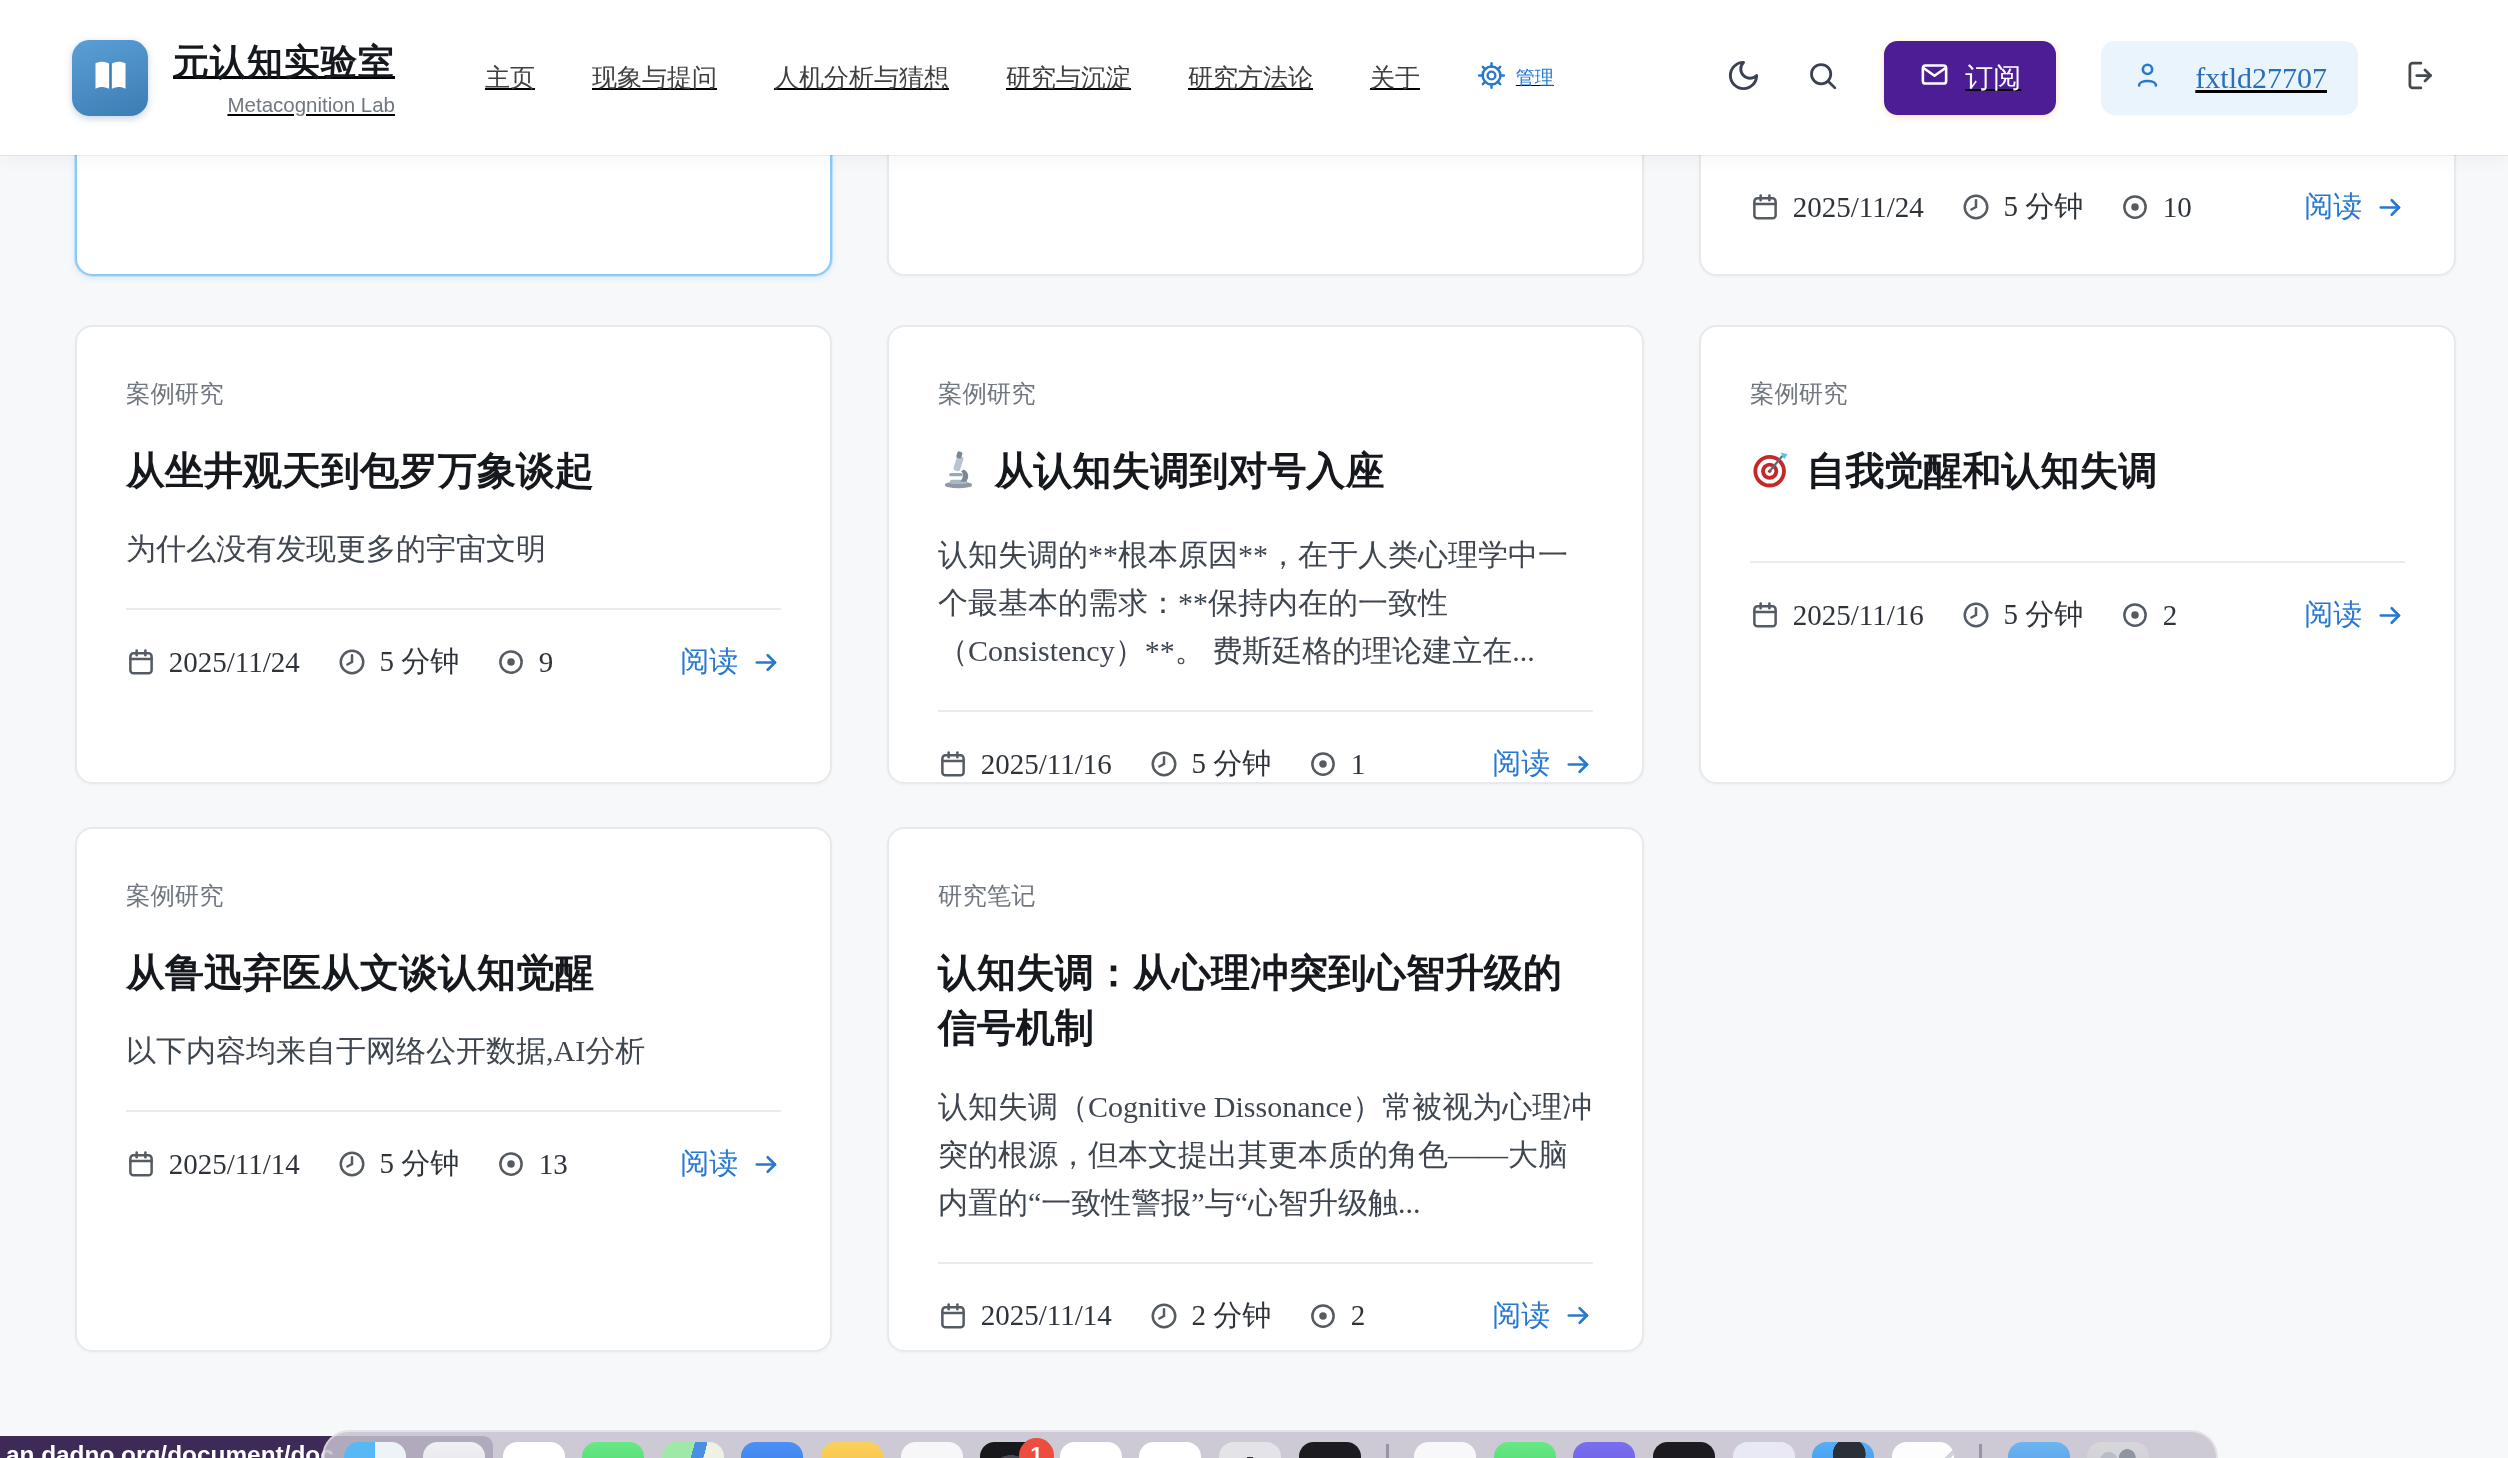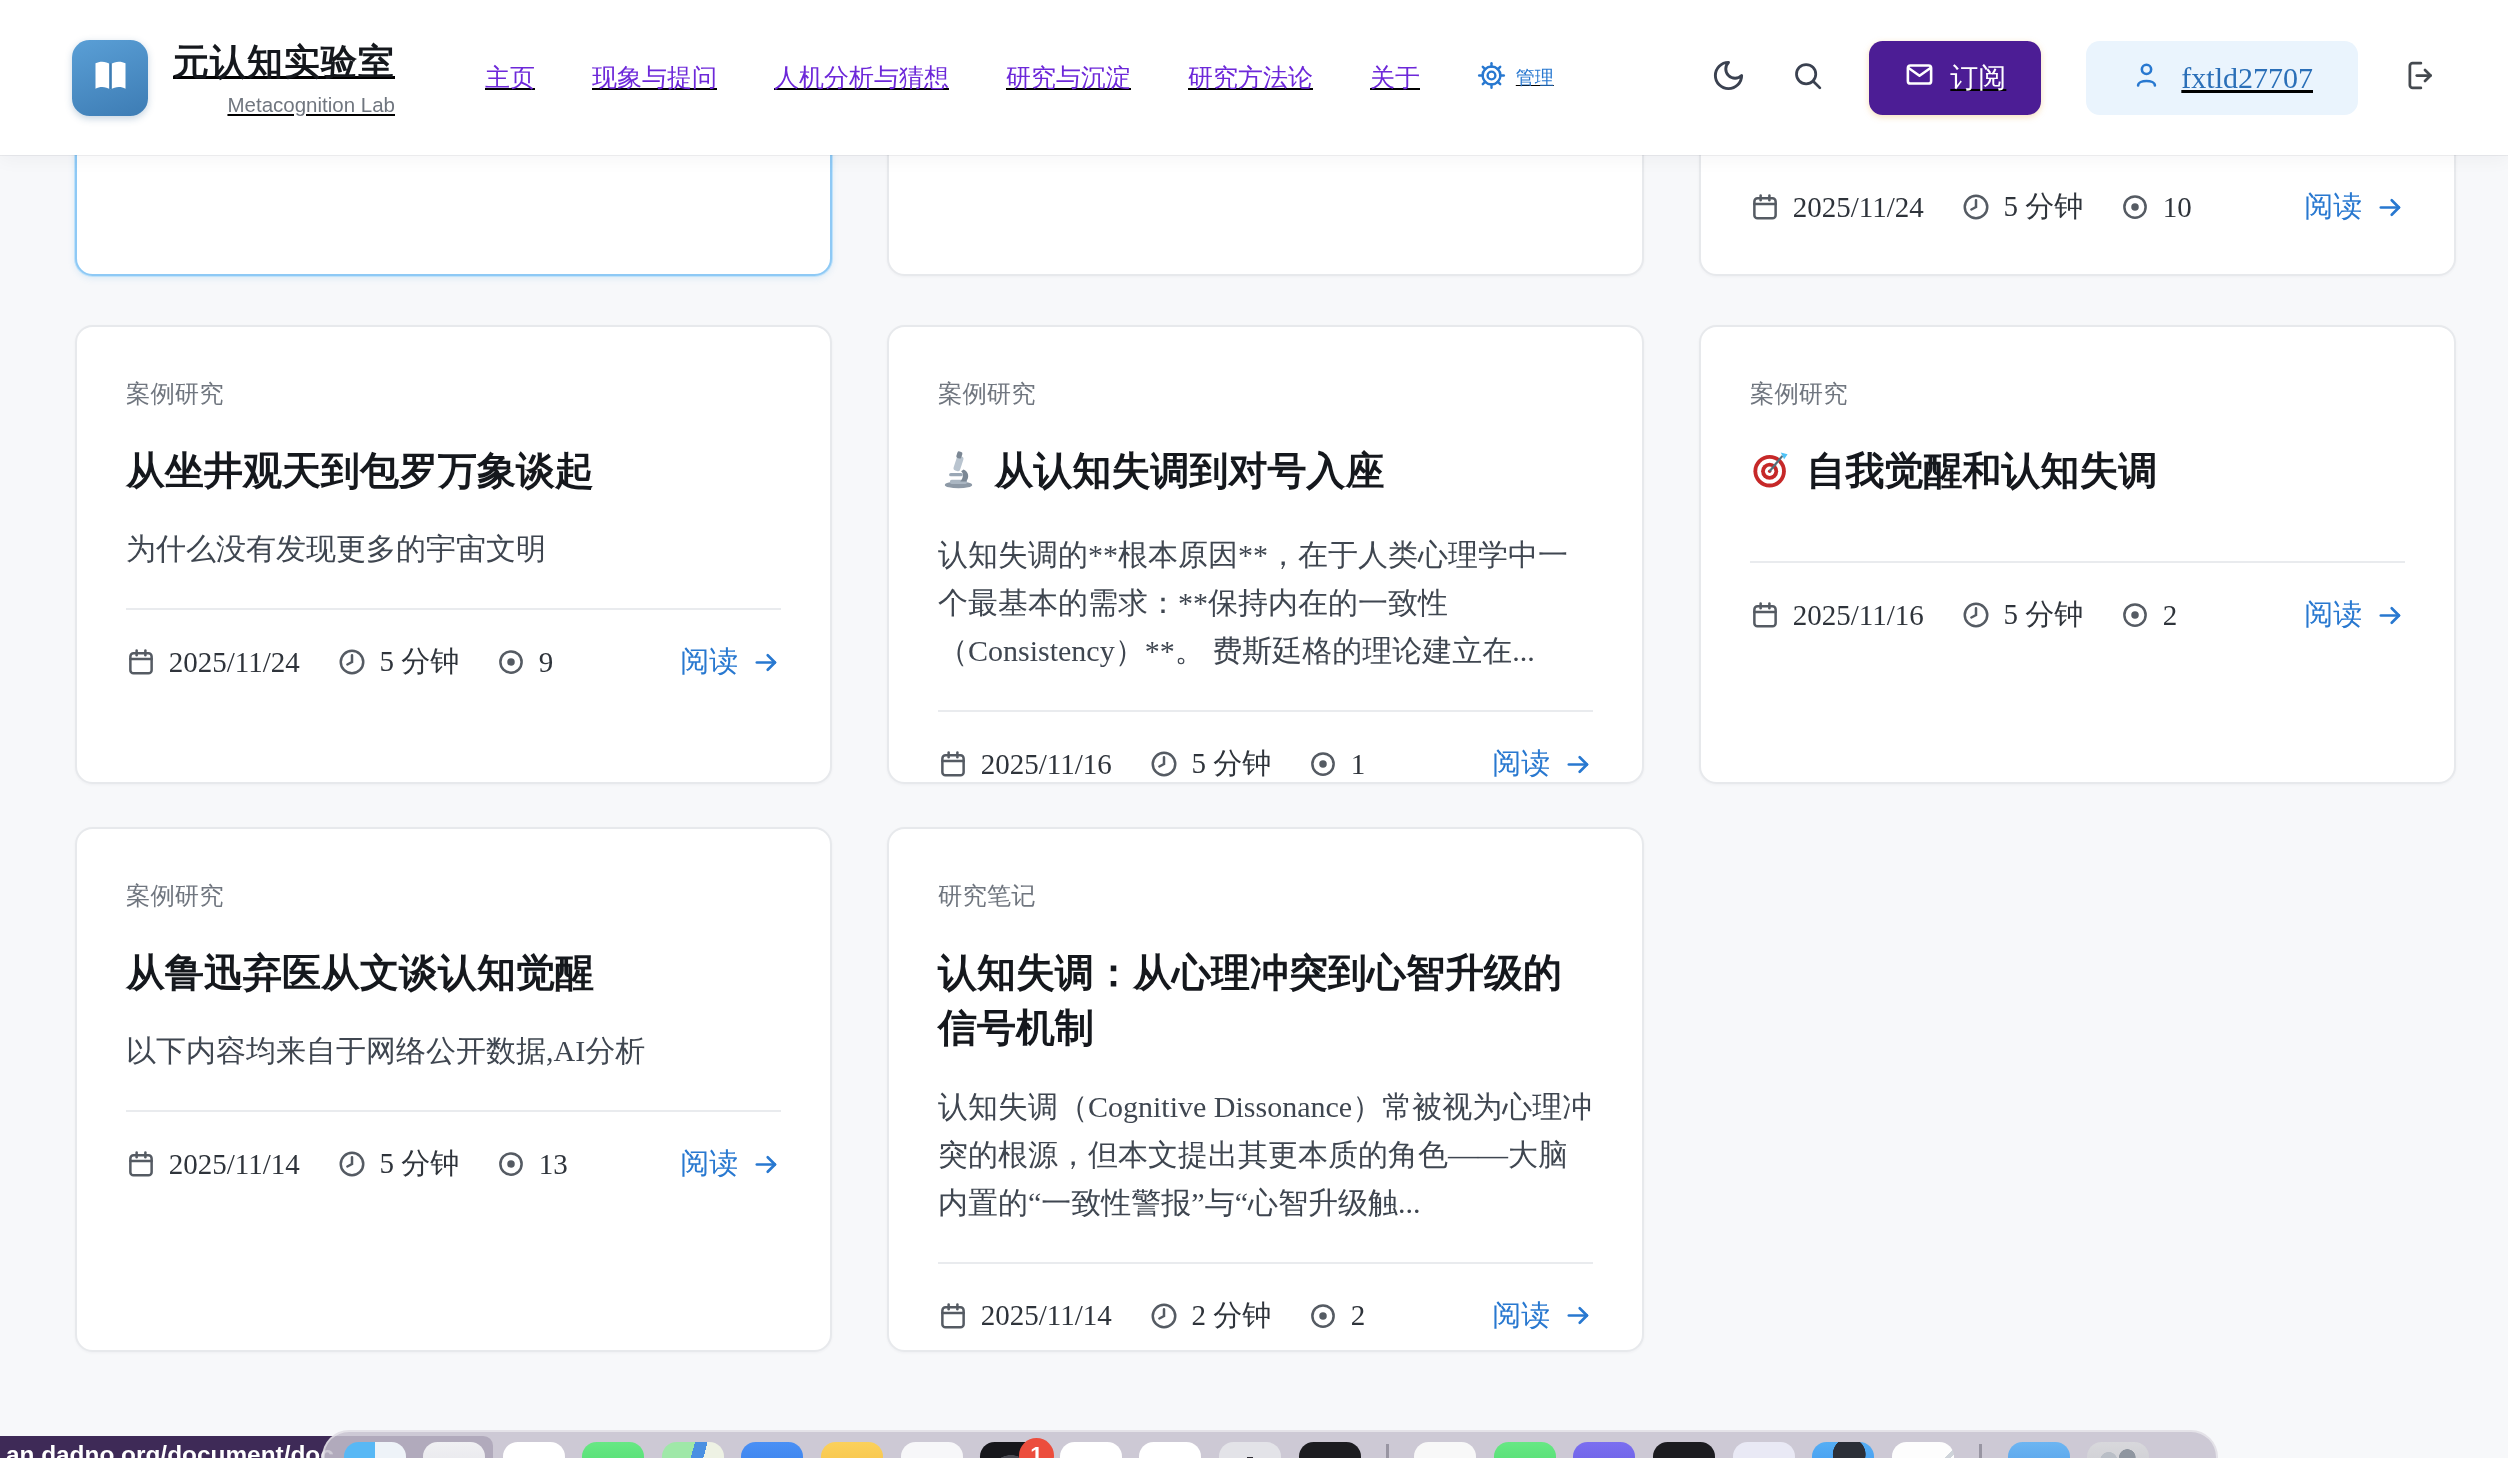--- a/index.html
+++ b/index.html
@@ -19,31 +19,31 @@
   .logo-badge {
     width:76px; height:76px; border-radius:17.6px; flex:0 0 auto;
     background:linear-gradient(160deg,#5a9fd6 0%,#3d7cb4 100%);
     display:flex; align-items:center; justify-content:center;
     box-shadow:0 2.9px 7.8px rgba(40,90,140,.25);
   }
   .brand-text { margin-left:25px; }
   .brand-title { font-size:36px; font-weight:700; color:#15181d; letter-spacing:1px; }
   .brand-sub { font-size:20.5px; color:#70767f; margin-top:5.9px;text-align:right; }
   .nav { display:flex; align-items:center; gap:57px; margin-left:90px; }
-  .nav-item { font-size:25px; color:#6d28d9; cursor:pointer; white-space:nowrap; }
+  .nav-item { font-size:25px; color:#404040; cursor:pointer; white-space:nowrap; }
   .nav-admin { display:flex; align-items:center; gap:9.8px; color:#2878d0; font-size:19px; cursor:pointer; }
   .header-right { margin-left:auto; display:flex; align-items:center; gap:45px; }
   .icon-btn { display:flex; align-items:center; justify-content:center; cursor:pointer; }
   .subscribe-btn {
     display:flex; align-items:center; gap:15.6px; height:74px; padding:0 35px;
     background:#4c1d95; border-radius:13.7px; color:#fff; font-size:28px; cursor:pointer;
     box-shadow:0 2px 5.9px rgba(233,162,59,.35);
   }
   .user-pill {
-    display:flex; align-items:center; gap:19px; height:74px; padding:0 45px;
+    display:flex; align-items:center; gap:32px; height:74px; padding:0 31px;
     background:#EAF4FD; border-radius:13.7px; cursor:pointer;
     color:#2a6fb8; font-size:30px; font-family:"Liberation Serif","DejaVu Serif",serif;
   }
   
   .grid-row { position:absolute; left:75px; display:flex; gap:55px; z-index:5; }
   .row-top { top:-176px; height:452px; }
   .row-mid { top:325px;  height:459px; }
   .row-bot { top:827px;  height:525px; }
   .card {
     width:757px; height:100%; background:#fff;

